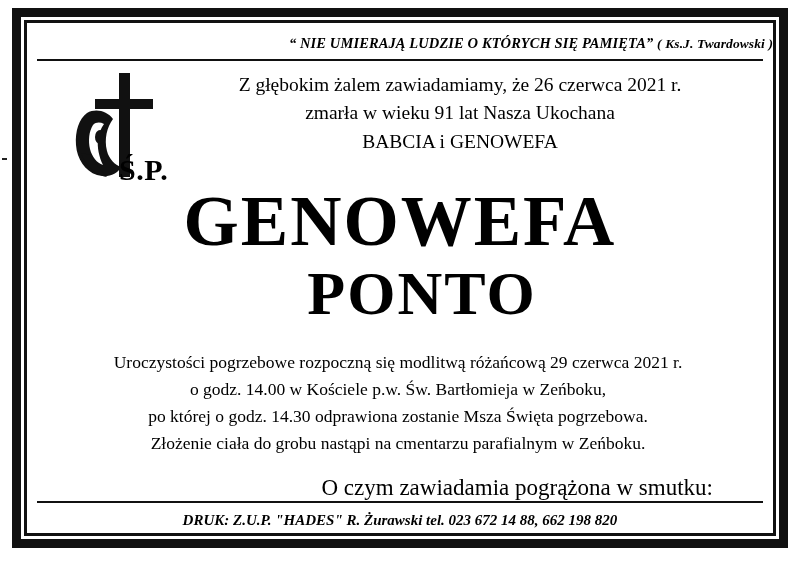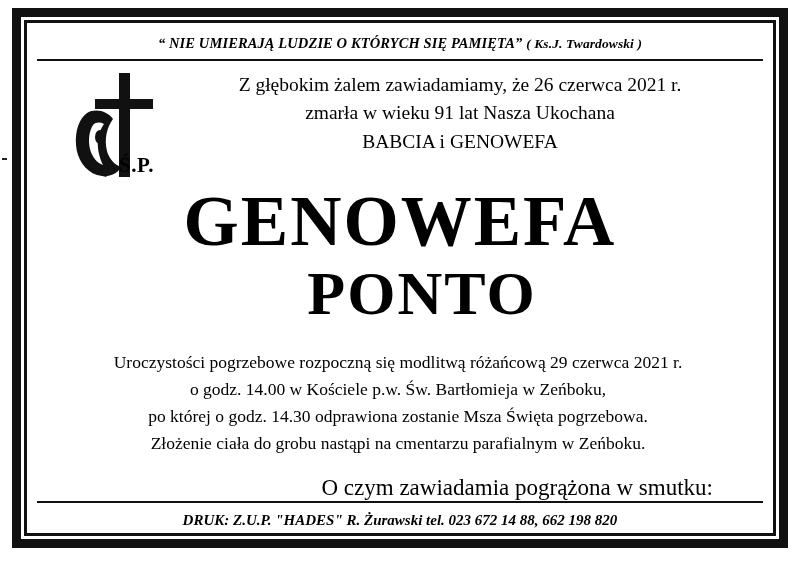--- a/index.html
+++ b/index.html
@@ -42,21 +42,21 @@
     position: relative;
     overflow: hidden;
   }
 
   
   .quote-line {
     position: absolute;
     left: 0;
     right: 0;
     top: 12px;
-    text-align: center;
+    text-align: right;
     font-style: italic;
     font-weight: bold;
     font-size: 14.5px;
     letter-spacing: 0.1px;
     white-space: nowrap;
   }
   .quote-line .author {
     font-size: 13.5px;
   }
   .rule-top {
@@ -75,21 +75,21 @@
     top: 44px;
     width: 110px;
     height: 120px;
   }
   .emblem svg { display: block; }
 
   .sp-label {
     position: absolute;
     left: 92px;
     top: 130px;
-    font-size: 21px;
+    font-size: 30px;
     font-weight: bold;
     letter-spacing: 0.5px;
   }
 
   
   .intro {
     position: absolute;
     left: 150px;
     right: 30px;
     top: 48px;

